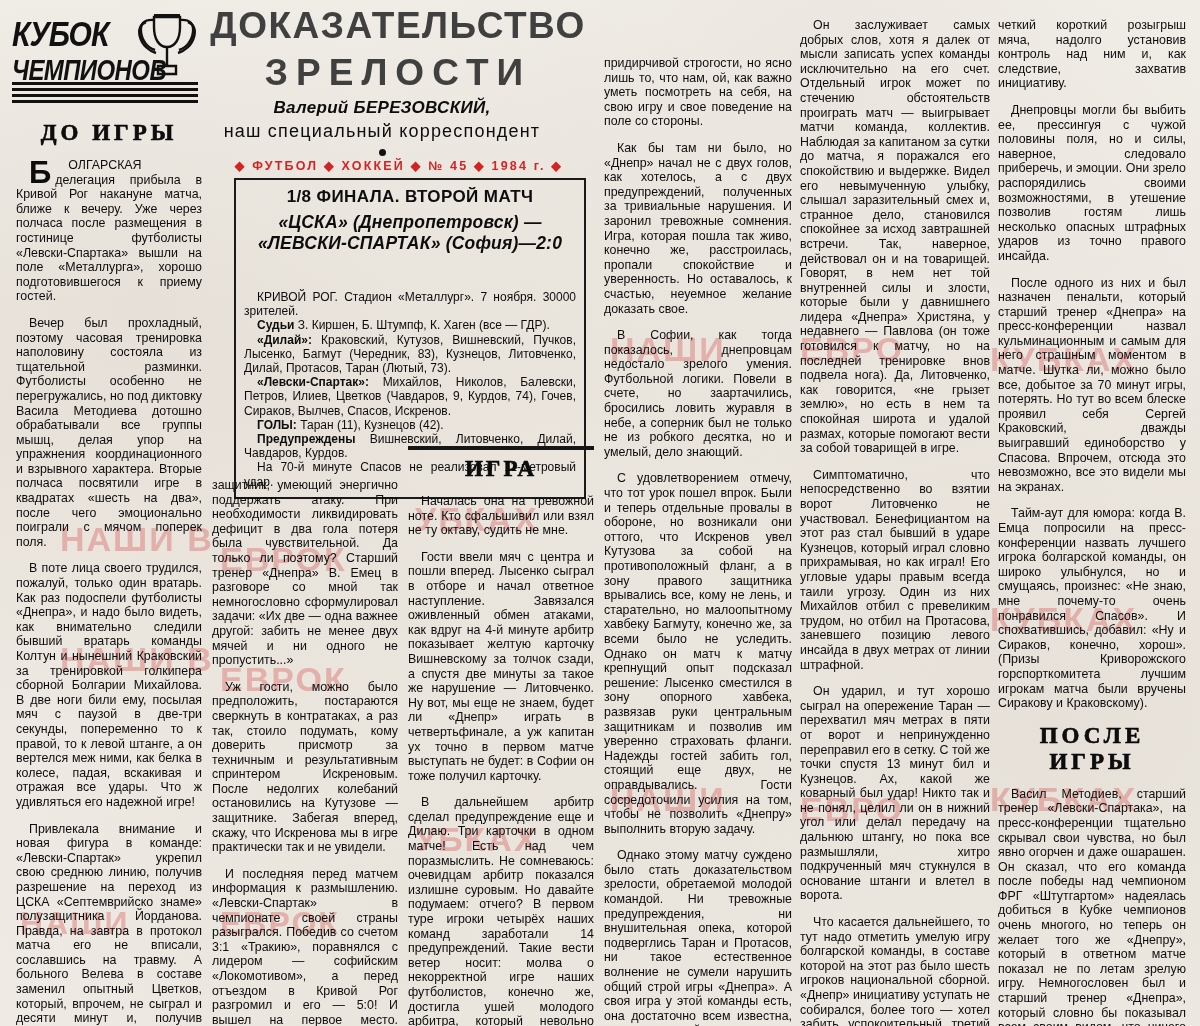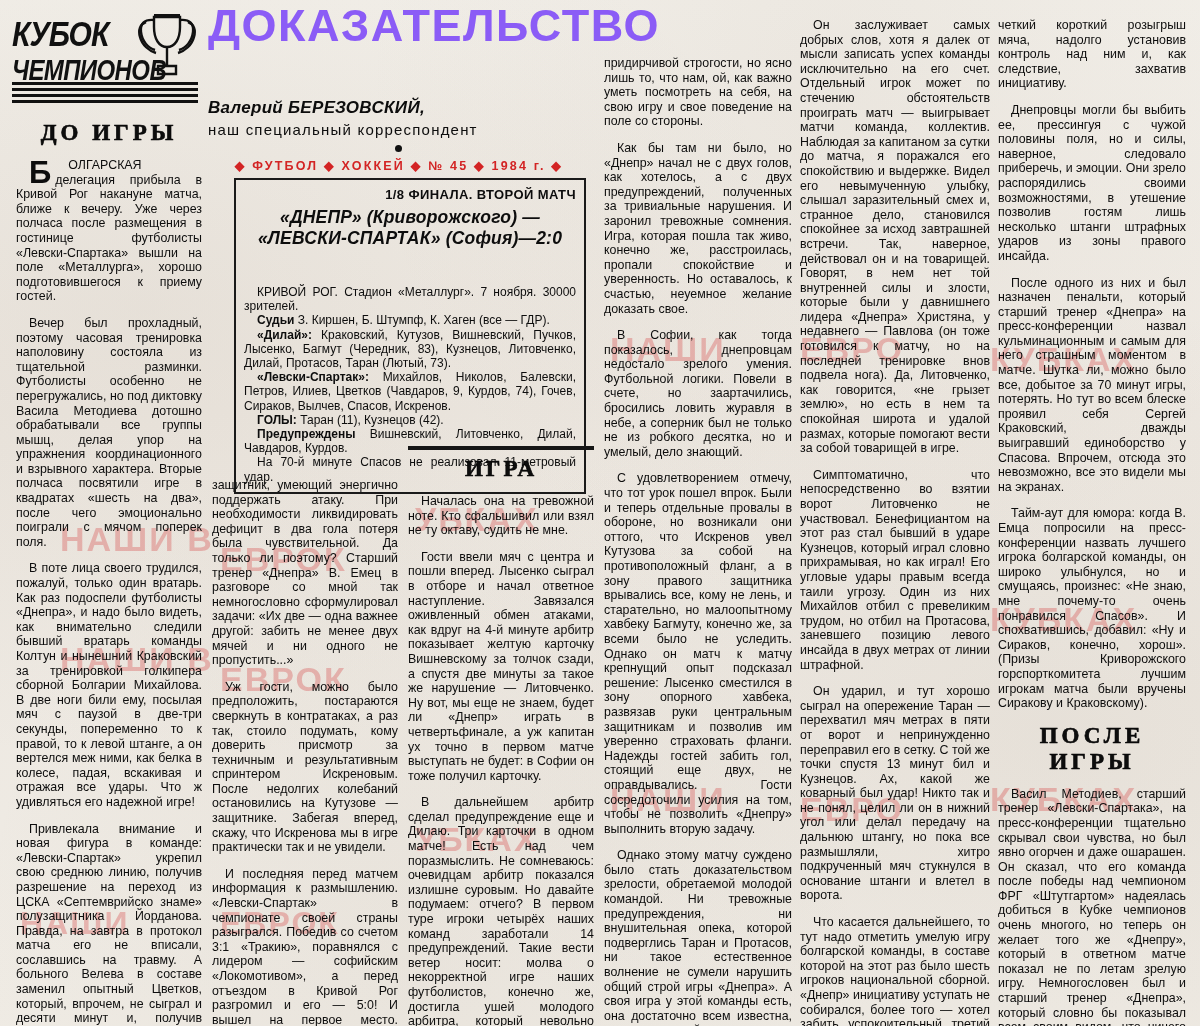--- a/index.html
+++ b/index.html
@@ -70,48 +70,48 @@
   .logo-l2{font-size:24px;letter-spacing:-.6px;margin-top:10px;transform:scaleY(1.2);transform-origin:left top;}
   .cup{
     position:absolute;left:122px;top:0px;width:66px;height:74px;
   }
   .logo-rules{position:absolute;left:0;top:74px;width:186px;}
   .logo-rules i{display:block;height:3px;background:#111;margin-bottom:3px;}
 
   
   .headline{
     position:absolute;left:208px;top:2px;width:380px;
-    font-weight:bold;font-size:45px;line-height:47px;
-    letter-spacing:1.5px;color:#8b5cf6;
+    font-weight:bold;font-size:37px;line-height:47px;
+    letter-spacing:1.5px;color:#404040;
     text-align:center;
   }
   .headline .hl2{letter-spacing:8px;}
   .byline{
-    position:absolute;left:208px;top:98px;width:380px;text-align:left;
+    position:absolute;left:192px;top:98px;width:380px;text-align:center;
   }
   .byline .author{font-weight:bold;font-style:italic;font-size:17px;letter-spacing:.3px;}
-  .byline .role{font-size:15px;letter-spacing:1.2px;margin-top:3px;}
+  .byline .role{font-size:18px;letter-spacing:1.2px;margin-top:3px;}
   .bullet-dot{
     width:7px;height:7px;border-radius:50%;background:#111;
     margin:7px auto 0;
   }
   .redbar{
     position:absolute;left:208px;top:158px;width:382px;
     text-align:center;color:#d32424;font-weight:bold;
     font-size:12.5px;letter-spacing:2.2px;
   }
 
   
   .matchbox{
     position:absolute;left:234px;top:178px;width:352px;
     border:2px solid #1a1a1a;padding:7px 8px 8px;
     box-sizing:border-box;
   }
   .mb-stage{
-    text-align:right;font-size:13px;font-weight:bold;letter-spacing:.4px;
+    text-align:center;font-size:17px;font-weight:bold;letter-spacing:.4px;
     margin-bottom:5px;
   }
   .mb-stage b{font-weight:bold;}
   .mb-teams{
     text-align:center;font-weight:bold;font-style:italic;
     font-size:17.5px;line-height:21px;letter-spacing:.2px;
     margin-bottom:6px;
   }
   .mb-body{font-size:12px;line-height:14.2px;text-align:justify;margin-top:36px;}
   .mb-body p{margin:0;text-indent:13px;}
@@ -180,20 +180,21 @@
     <div class="logo-rules">
       <i></i>
         <i></i>
         <i></i>
         <i></i>
     </div>
   </div>
 
   <div class="headline">
     <div>ДОКАЗАТЕЛЬСТВО</div>
+    <div class="hl2">ЗРЕЛОСТИ</div>
   </div>
 
   <div class="byline">
     <div class="author">Валерий БЕРЕЗОВСКИЙ,</div>
     <div class="role">наш специальный корреспондент</div>
     <div class="bullet-dot"></div>
   </div>
 
   <div class="redbar">
     <span>◆</span>
@@ -205,21 +206,21 @@
     <span>◆</span>
     <span>1984 г.</span>
     <span>◆</span>
   </div>
 
   <div class="matchbox">
     <div class="mb-stage">
       <b>1/8 ФИНАЛА.</b><span> ВТОРОЙ МАТЧ</span>
     </div>
     <div class="mb-teams">
-      <div>«ДНЕПР» (Криворожского) —</div>
+      <div>«ЦСКА» (Днепропетровск) —</div>
       <div>«ЛЕВСКИ-СПАРТАК» (София)—2:0</div>
     </div>
     <div class="mb-body">
       <p>КРИВОЙ РОГ. Стадион «Металлург». 7 ноября. 30000 зрителей.</p>
       <p><span class="lbl">Судьи</span><span> З. Киршен, Б. Штумпф, К. Хаген (все — ГДР).</span></p>
       <p><span class="lbl">«Дилай»:</span><span> Краковский, Кутузов, Вишневский, Пучков, Лысенко, Багмут (Чередник, 83), Кузнецов, Литовченко, Дилай, Протасов, Таран (Лютый, 73).</span></p>
       <p><span class="lbl">«Левски-Спартак»:</span><span> Михайлов, Николов, Балевски, Петров, Илиев, Цветков (Чавдаров, 9, Курдов, 74), Гочев, Сираков, Вылчев, Спасов, Искренов.</span></p>
       <p><span class="lbl">ГОЛЫ:</span><span> Таран (11), Кузнецов (42).</span></p>
       <p><span class="lbl">Предупреждены</span><span> Вишневский, Литовченко, Дилай, Чавдаров, Курдов.</span></p>
       <p>На 70-й минуте Спасов не реализовал 11-метровый удар.</p>
@@ -259,21 +260,21 @@
 
   <div class="col c5" style="top:6px;">
     <p>Он заслуживает самых добрых слов, хотя я далек от мысли записать успех команды исключительно на его счет. Отдельный игрок может по стечению обстоятельств проиграть матч — выигрывает матчи команда, коллектив. Наблюдая за капитаном за сутки до матча, я поражался его спокойствию и выдержке. Видел его невымученную улыбку, слышал заразительный смех и, странное дело, становился спокойнее за исход завтрашней встречи. Так, наверное, действовал он и на товарищей. Говорят, в нем нет той внутренней силы и злости, которые были у давнишнего лидера «Днепра» Христяна, у недавнего — Павлова (он тоже готовился к матчу, но на последней тренировке внов подвела нога). Да, Литовченко, как говорится, «не грызет землю», но есть в нем та спокойная широта и удалой размах, которые помогают вести за собой товарищей в игре.</p>
     <p>Симптоматично, что непосредственно во взятии ворот Литовченко не участвовал. Бенефициантом на этот раз стал бывший в ударе Кузнецов, который играл словно прихрамывая, но как играл! Его угловые удары правым всегда таили угрозу. Один из них Михайлов отбил с превеликим трудом, но отбил на Протасова, заневшего позицию левого инсайда в двух метрах от линии штрафной.</p>
     <p>Он ударил, и тут хорошо сыграл на опережение Таран — перехватил мяч метрах в пяти от ворот и непринужденно переправил его в сетку. С той же точки спустя 13 минут бил и Кузнецов. Ах, какой же коварный был удар! Никто так и не понял, целил ли он в нижний угол или делал передачу на дальнюю штангу, но пока все размышляли, хитро подкрученный мяч стукнулся в основание штанги и влетел в ворота.</p>
     <p>Что касается дальнейшего, то тут надо отметить умелую игру болгарской команды, в составе которой на этот раз было шесть игроков национальной сборной. «Днепр» инициативу уступать не собирался, более того — хотел забить успокоительный третий мяч, но, памятуя осечку в Софии, делал это без перехлеста. И гости знали, что «Днепр» ждет своей минуты, потому применили точный и</p>
   </div>
 
   <div class="col c6" style="top:6px;">
     <p class="cont">четкий короткий розыгрыш мяча, надолго установив контроль над ним и, как следствие, захватив инициативу.</p>
-    <p>Днепровцы могли бы выбить ее, прессингуя с чужой половины поля, но и силы, наверное, следовало приберечь, и эмоции. Они зрело распорядились своими возможностями, в утешение позволив гостям лишь несколько штанги штрафных ударов из зоны правого инсайда.</p>
+    <p>Днепровцы могли бы выбить ее, прессингуя с чужой половины поля, но и силы, наверное, следовало приберечь, и эмоции. Они зрело распорядились своими возможностями, в утешение позволив гостям лишь несколько опасных штрафных ударов из точно правого инсайда.</p>
     <p>После одного из них и был назначен пенальти, который старший тренер «Днепра» на пресс-конференции назвал кульминационным и самым для него страшным моментом в матче. Шутка ли, можно было все, добытое за 70 минут игры, потерять. Но тут во всем блеске проявил себя Сергей Краковский, дважды выигравший единоборство у Спасова. Впрочем, отсюда это невозможно, все это видели мы на экранах.</p>
     <p>Тайм-аут для юмора: когда В. Емца попросили на пресс-конференции назвать лучшего игрока болгарской команды, он широко улыбнулся, но и смущаясь, произнес: «Не знаю, мне почему-то очень понравился Спасов». И спохватившись, добавил: «Ну и Сираков, конечно, хорош». (Призы Криворожского горспорткомитета лучшим игрокам матча были вручены Сиракову и Краковскому).</p>
     <div class="sechead" style="margin:12px 0 10px;">ПОСЛЕ ИГРЫ</div>
     <p>Васил Методиев, старший тренер «Левски-Спартака», на пресс-конференции тщательно скрывал свои чувства, но был явно огорчен и даже ошарашен. Он сказал, что его команда после победы над чемпионом ФРГ «Штутгартом» надеялась добиться в Кубке чемпионов очень многого, но теперь он желает того же «Днепру», который в ответном матче показал не по летам зрелую игру. Немногословен был и старший тренер «Днепра», который словно бы показывал всем своим видом, что ничего из ряда вон выходящего не произошло... Потом, в автобусе, отправлявшемся в Днепропетровск, Емец поздравил своих ребят, напомнил, что через пять дней важный матч с лидером, коротко набросал программу подготовки к нему.</p>
 
   </div>
 
 </div>
 
 </body></html>

